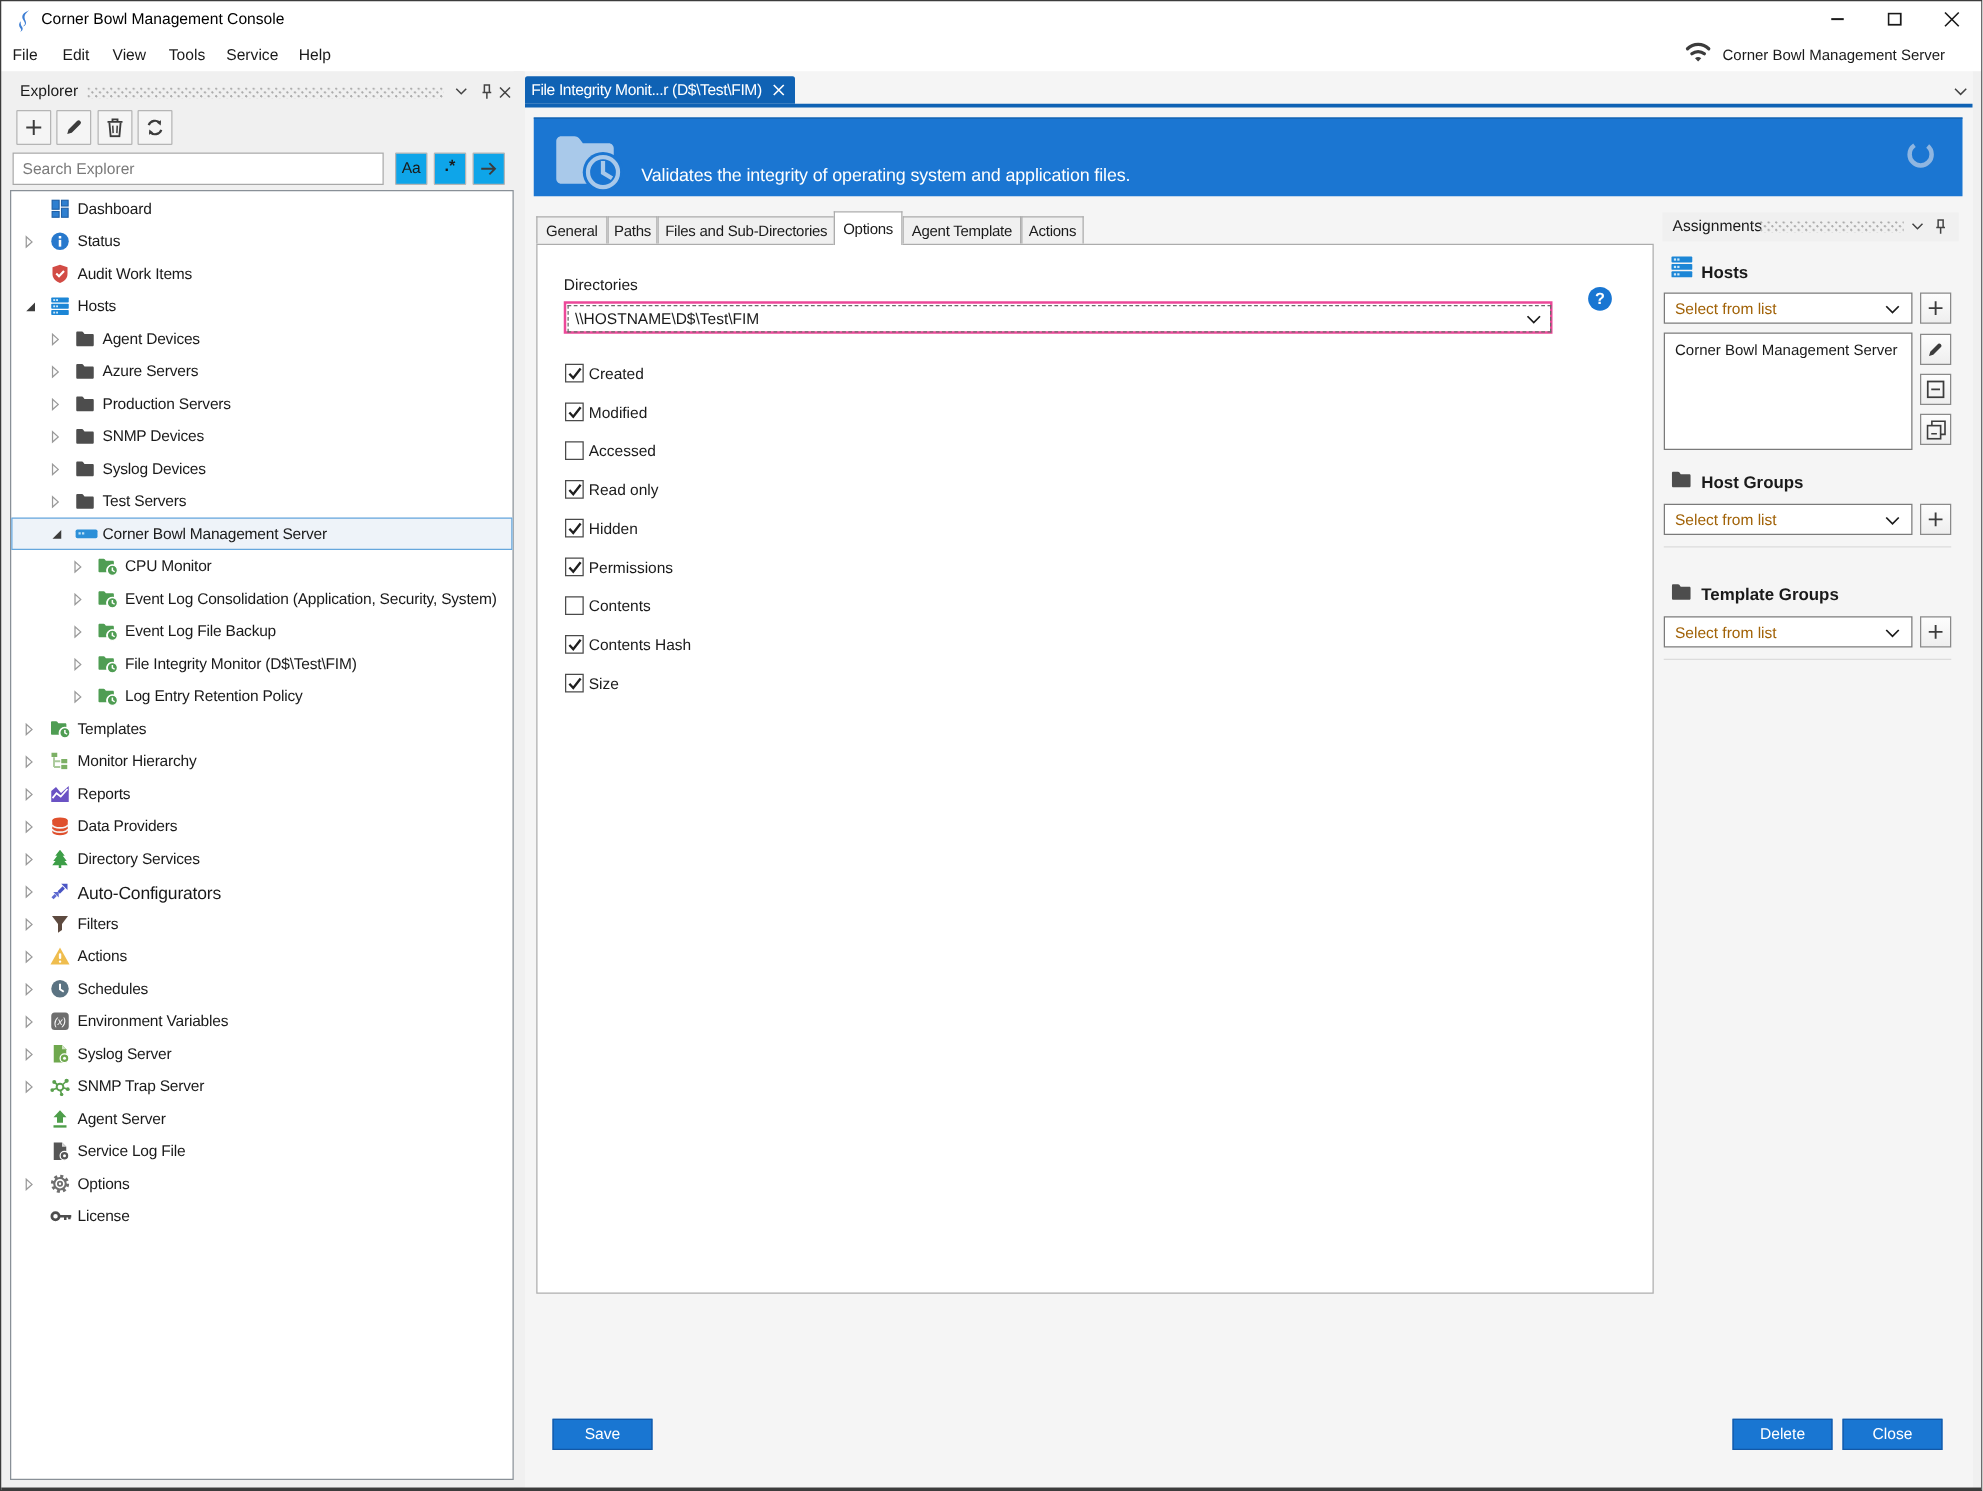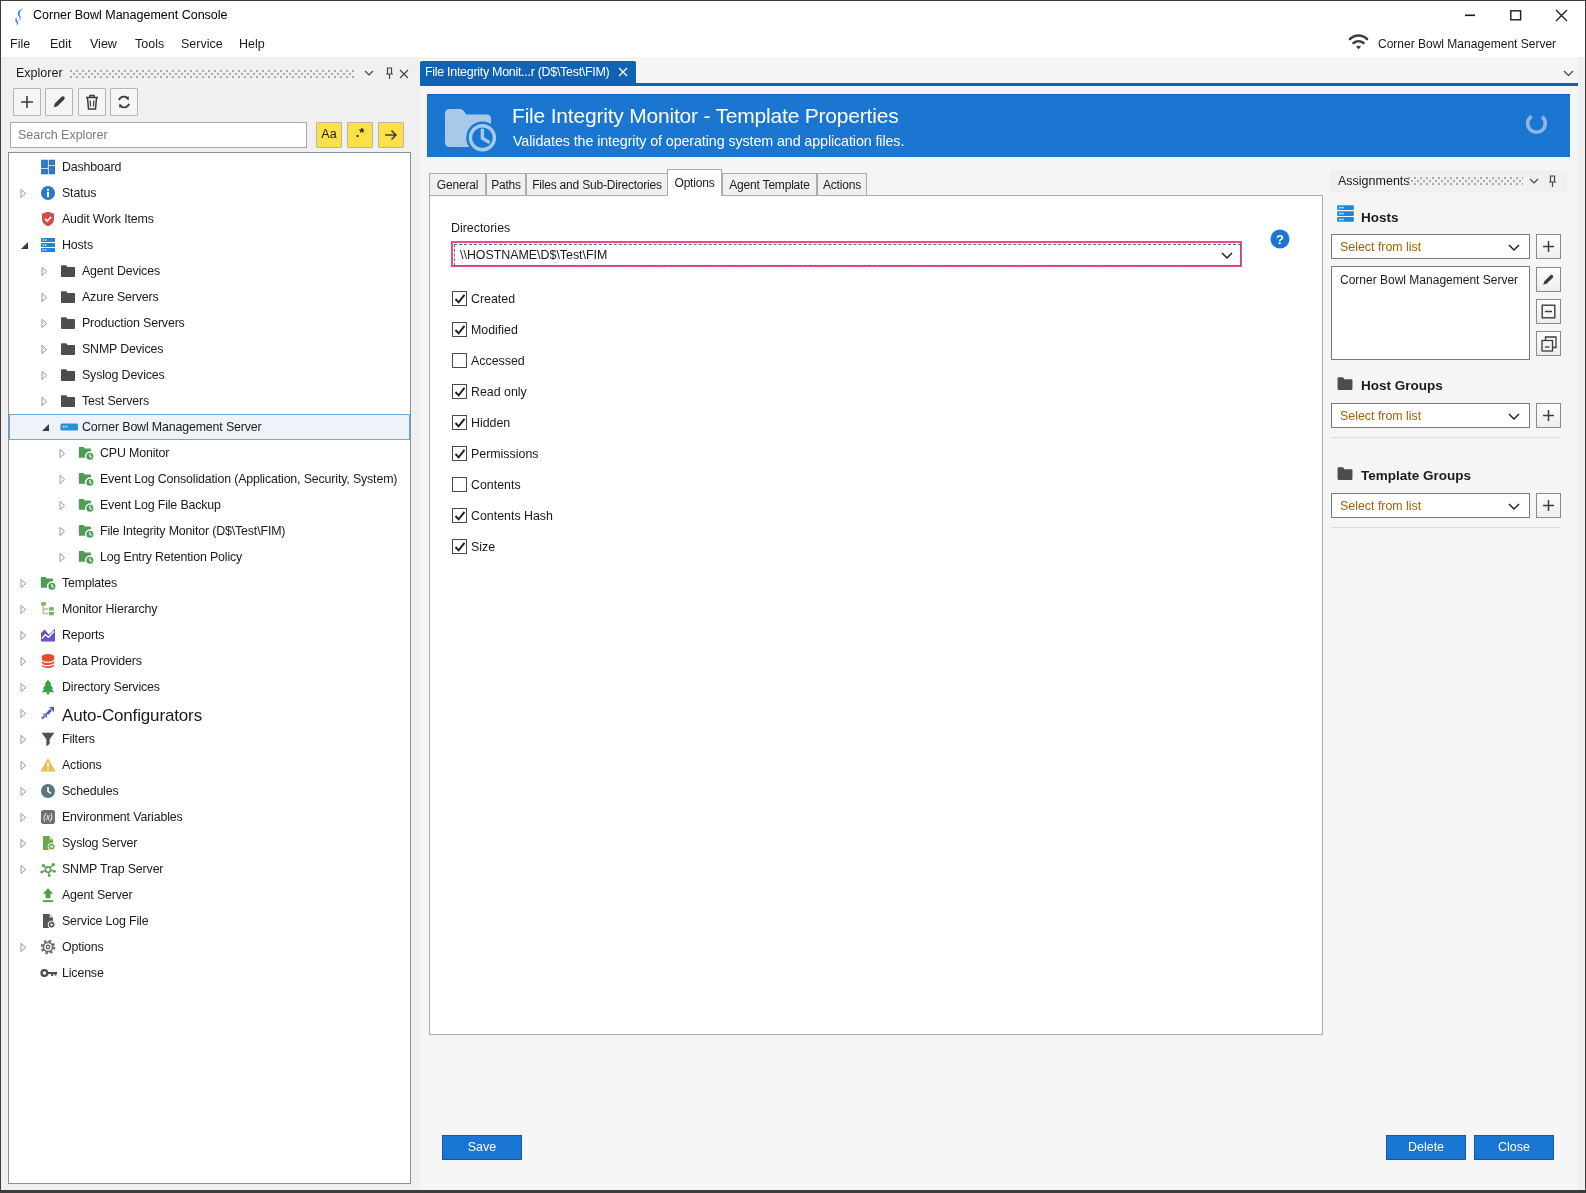--- a/index.html
+++ b/index.html
@@ -15,21 +15,21 @@
 .menuitem{position:absolute;top:37px;font-size:12.5px;color:#1a1a1a;}
 .serverlabel{position:absolute;left:1378px;top:37px;font-size:12px;color:#1a1a1a;}
 
 .leftbg{position:absolute;left:1px;top:57px;width:418px;height:1133px;background:#f0f0f0;}
 .exphead{position:absolute;left:8px;top:62px;width:403px;height:24px;background:#f0f0f0;}
 .exphead .t{position:absolute;left:8px;top:4px;font-size:12.5px;color:#1a1a1a;}
 .dots{position:absolute;left:62px;top:8px;width:285px;height:9px;
 background-image:radial-gradient(circle at 1px 1px, #aaaaaa 0.8px, transparent 1px),radial-gradient(circle at 4px 4px, #aaaaaa 0.8px, transparent 1px);
 background-size:6px 6px;}
 .tbtn{position:absolute;width:28px;height:28px;background:#f5f5f5;border:1px solid #b5b5b5;border-radius:1px;}
-.sbtn{position:absolute;width:26px;height:26px;background:#fde047;border:1px solid #b5b5b5;border-radius:1px;}
+.sbtn{position:absolute;width:26px;height:26px;background:#0ea5e9;border:1px solid #b5b5b5;border-radius:1px;}
 .searchbox{position:absolute;left:10px;top:122px;width:297px;height:26px;background:#fff;border:1px solid #a8a8a8;}
 .searchbox span{position:absolute;left:7px;top:5px;font-size:12.5px;color:#7a7a7a;}
 .treebox{position:absolute;left:8px;top:152px;width:403px;height:1032px;background:#fff;border:1px solid #899097;}
 .selrow{background:#eef3f9;border:1px solid #66a7dd;}
 
 .splitter{position:absolute;left:411px;top:57px;width:9px;height:1133px;background:#f0f0f0;}
 
 .docbg{position:absolute;left:420px;top:57px;width:1158px;height:1133px;background:#f5f5f5;}
 .rightstrip{position:absolute;left:1578px;top:57px;width:7px;height:1133px;background:#f0f0f0;}
 .doctab{position:absolute;left:420px;top:61px;width:216px;height:22px;background:#0f62b4;border-radius:2px 2px 0 0;}
@@ -424,21 +424,21 @@
     </svg>
   </div>
 <div class="abs" style="left:40px;top:705px">
     <svg width="16" height="16" viewBox="0 0 16 16">
       <path d="M9 2 L14 2 L14 7 Z" fill="#4a55c4"></path>
       <path d="M11 5 L7 9" stroke="#4a55c4" stroke-width="2.6"></path>
       <path d="M2.6 8.6 L7 8.6 L7 13 Z" fill="#5f6bd0"></path>
       <path d="M4.6 11 L2 13.6" stroke="#5f6bd0" stroke-width="2.4"></path>
     </svg>
   </div>
-<div class="abs" style="left:62px;top:706px;font-size:17px;letter-spacing:-0.15px;white-space:nowrap;">Auto-Configurators</div>
+<div class="abs" style="left:62px;top:706px;font-size:14px;letter-spacing:-0.15px;white-space:nowrap;">Auto-Configurators</div>
 <div class="abs" style="left:20px;top:734px">
     <svg width="7" height="11" viewBox="0 0 7 11">
       <path d="M1 1.4 L5.6 5.5 L1 9.6 Z" fill="#fcfcfc" stroke="#9a9a9a" stroke-width="1"></path>
     </svg>
   </div>
 <div class="abs" style="left:40px;top:731px">
     <svg width="16" height="16" viewBox="0 0 16 16">
       <path d="M1.6 1.8 L14.4 1.8 L9.6 8.2 L9.6 13 L6.4 15.2 L6.4 8.2 Z" fill="#5d4a3f"></path>
     </svg>
   </div>
@@ -560,21 +560,20 @@
   </svg>
 <div class="tabline"></div>
 
 <div class="banner">
   <svg class="abs" style="left:16px;top:12px" width="56" height="46" viewBox="0 0 56 46">
     <path d="M2 6 C2 3.8 3.8 2 6 2 L16.5 2 C18.3 2 19.8 2.8 20.9 4.3 L23.3 7.5 L44 7.5 C46.2 7.5 48 9.3 48 11.5 L48 36 C48 38.2 46.2 40 44 40 L6 40 C3.8 40 2 38.2 2 36 Z" fill="#a9c9ea"></path>
     <circle cx="39.4" cy="30.7" r="16.2" fill="#1b76d2"></circle>
     <circle cx="39.4" cy="30.7" r="12" fill="none" stroke="#a9c9ea" stroke-width="3.4"></circle>
     <path d="M39.4 21.8 L39.4 31.2 L46.6 35.6" fill="none" stroke="#a9c9ea" stroke-width="3.4"></path>
   </svg>
-  <div class="h1">File Integrity Monitor - Template Properties</div>
   <div class="h2">Validates the integrity of operating system and application files.</div>
   <svg class="abs" style="left:1098px;top:17px" width="23" height="23" viewBox="0 0 23 23">
     <circle cx="11.5" cy="11.5" r="8.8" fill="none" stroke="#8fb6e1" stroke-width="3.6" stroke-dasharray="44 11.3" stroke-dashoffset="8"></circle>
   </svg>
 </div>
 
 <div class="ptab" style="left:429px;width:57px">
     <span>General</span>
   </div>
 <div class="ptab" style="left:486px;width:40px">

